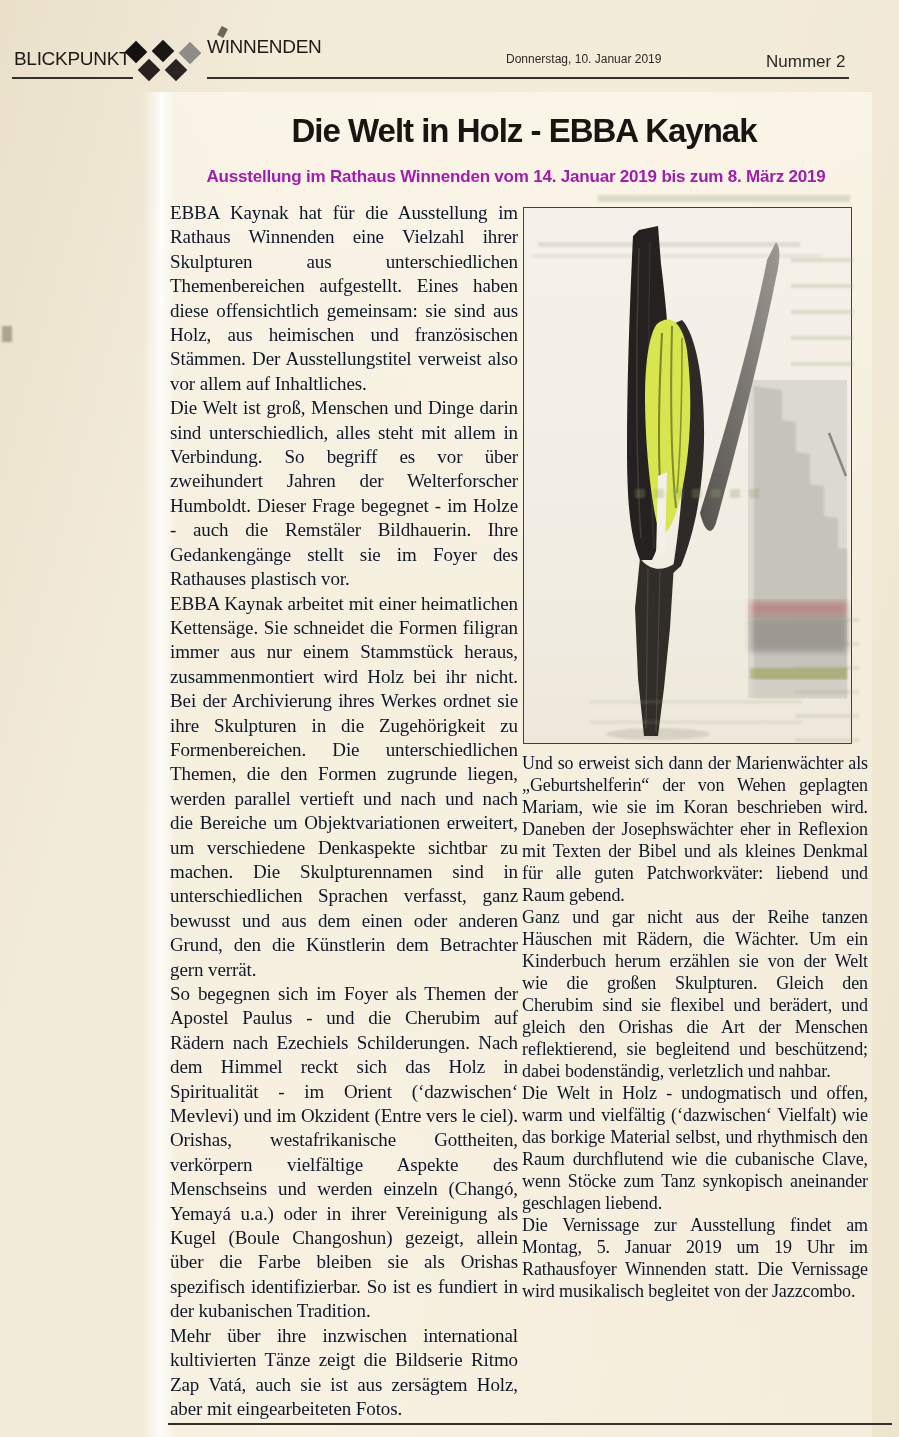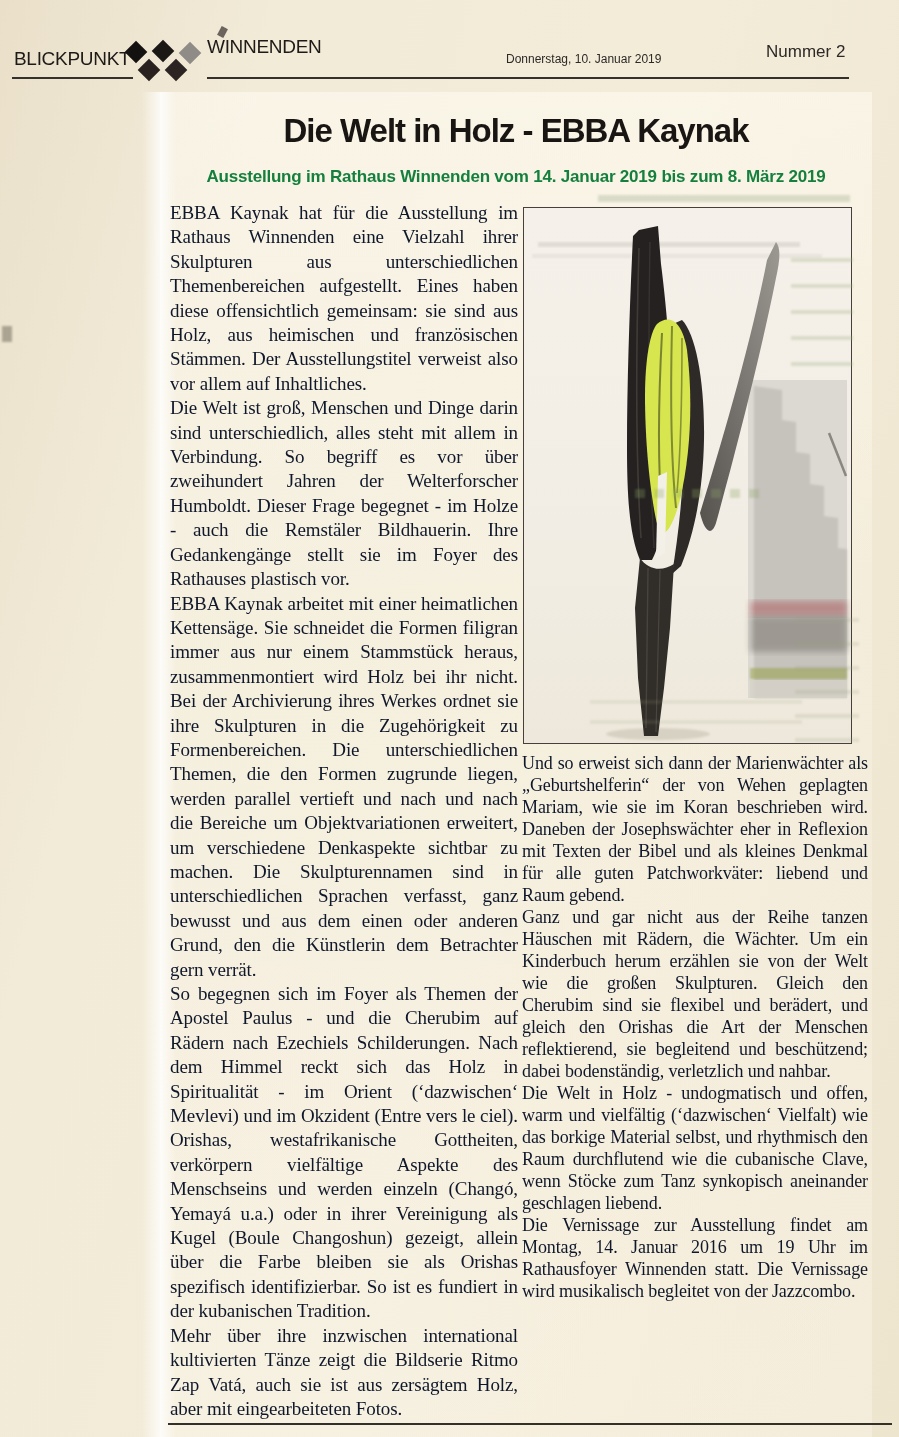--- a/index.html
+++ b/index.html
@@ -14,33 +14,33 @@
   .article-bg{position:absolute;left:160px;top:92px;width:712px;height:1345px;
     background:linear-gradient(180deg,rgba(255,252,243,.55),rgba(255,250,240,.25) 40%,rgba(255,250,240,.35));}
   .gutter{position:absolute;left:142px;top:92px;width:34px;height:1345px;
     background:linear-gradient(to right,rgba(255,255,255,0),rgba(255,255,255,.8) 55%,rgba(255,255,255,0));}
 
   
   .brand{position:absolute;font-weight:400;color:#1d1a17;font-size:19px;letter-spacing:-.3px;}
   .brand-left{left:14px;top:48px;}
   .brand-right{left:207px;top:36px;}
   .mast-date{position:absolute;left:506px;top:52px;font-size:12px;color:#2c2926;}
-  .mast-issue{position:absolute;left:766px;top:42px;font-size:17px;color:#2c2926;}
+  .mast-issue{position:absolute;left:766px;top:52px;font-size:17px;color:#2c2926;}
   .logo{position:absolute;left:124px;top:38px;z-index:3;}
   .rule{position:absolute;top:77px;height:2px;background:#34302b;}
   .rule-a{left:12px;width:121px;}
   .rule-b{left:207px;width:642px;}
 
   
-  .title{position:absolute;left:165px;top:112px;width:702px;margin:0;
+  .title{position:absolute;left:173px;top:112px;width:702px;margin:0;
     text-align:center;font-size:33px;letter-spacing:-1px;white-space:nowrap;
     font-weight:700;color:#181512;}
   .subtitle{position:absolute;left:165px;top:167px;width:702px;margin:0;
     text-align:center;font-size:17px;letter-spacing:-.2px;white-space:nowrap;
-    font-weight:700;color:#15803d;}
+    font-weight:700;color:#a21caf;}
 
   
   .col{position:absolute;color:#0f172a;font-family:"Liberation Serif",serif;}
   .col p{margin:0;text-align:justify;hyphens:auto;-webkit-hyphens:auto;letter-spacing:-.1px;}
   .col-left{left:170px;top:201px;width:348px;font-size:19px;line-height:24.4px;}
   .col-right{left:522px;top:752px;width:346px;font-size:18px;line-height:22px;}
 
   
   .photo{position:absolute;left:523px;top:207px;width:327px;height:535px;margin:0;
     border:1.5px solid #45413a;background:#f4f1e8;box-sizing:content-box;}
@@ -158,21 +158,21 @@
           <path d="M124,360 L122,520" stroke="#5f594f" stroke-width="1.4" opacity=".5" fill="none"></path>
           <path d="M136,362 L132,524" stroke="#6b645a" stroke-width="1.2" opacity=".45" fill="none"></path>
         </g>
       </svg>
     </figure>
 
     <div class="col col-right">
       <p>Und so erweist sich dann der Marienwächter als „Geburtshelferin“ der von Wehen geplagten Mariam, wie sie im Koran beschrieben wird. Daneben der Josephswächter eher in Reflexion mit Texten der Bibel und als kleines Denkmal für alle guten Patchworkväter: liebend und Raum gebend.</p>
       <p>Ganz und gar nicht aus der Reihe tanzen Häuschen mit Rädern, die Wächter. Um ein Kinderbuch herum erzählen sie von der Welt wie die großen Skulpturen. Gleich den Cherubim sind sie flexibel und berädert, und gleich den Orishas die Art der Menschen reflektierend, sie begleitend und beschützend; dabei bodenständig, verletzlich und nahbar.</p>
       <p>Die Welt in Holz - undogmatisch und offen, warm und vielfältig (‘dazwischen‘ Vielfalt) wie das borkige Material selbst, und rhythmisch den Raum durchflutend wie die cubanische Clave, wenn Stöcke zum Tanz synkopisch aneinander geschlagen liebend.</p>
-      <p>Die Vernissage zur Ausstellung findet am Montag, 14. Januar 2016 um 19 Uhr im Rathausfoyer Winnenden statt. Die Vernissage wird musikalisch begleitet von der Jazzcombo.</p>
+      <p>Die Vernissage zur Ausstellung findet am Montag, 5. Januar 2019 um 19 Uhr im Rathausfoyer Winnenden statt. Die Vernissage wird musikalisch begleitet von der Jazzcombo.</p>
     </div>
   </main>
 
   <div class="bottom-rule"></div>
 
   <div class="ghost g1"></div>
   <div class="ghost g2"></div>
   <div class="ghost g3"></div>
   <div class="ghost g4"></div>
   <div class="ghost g5"></div>

